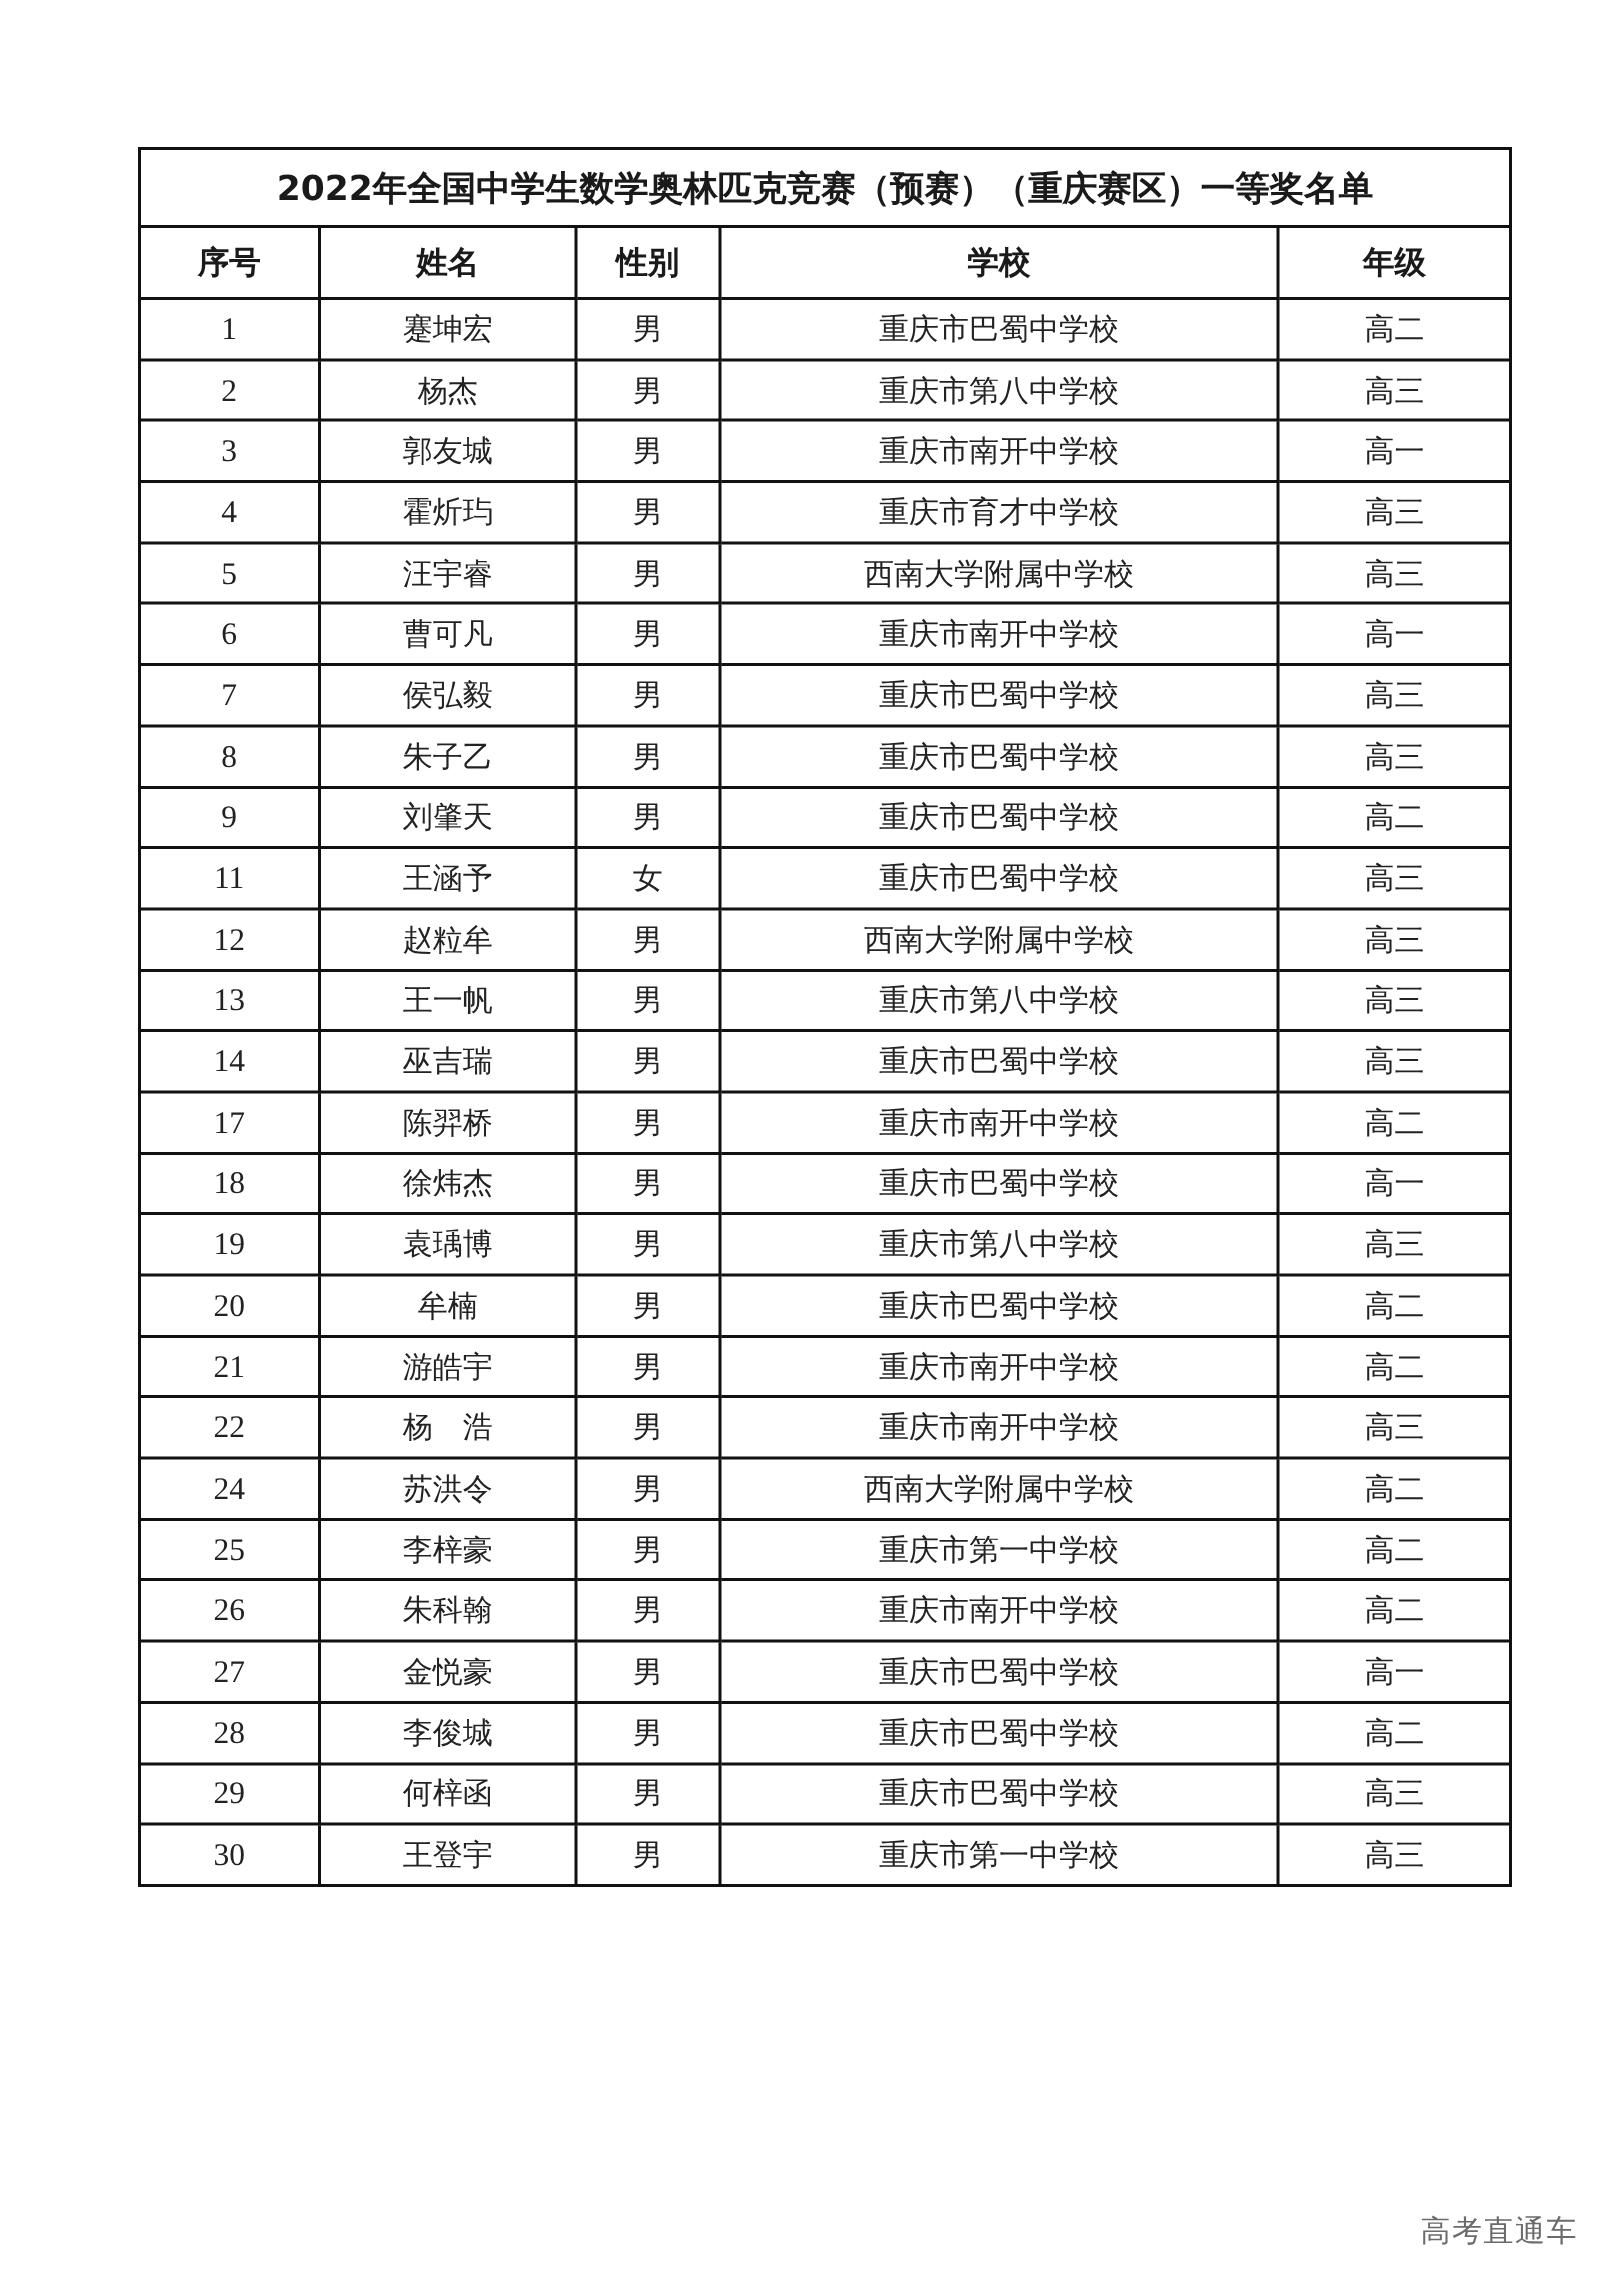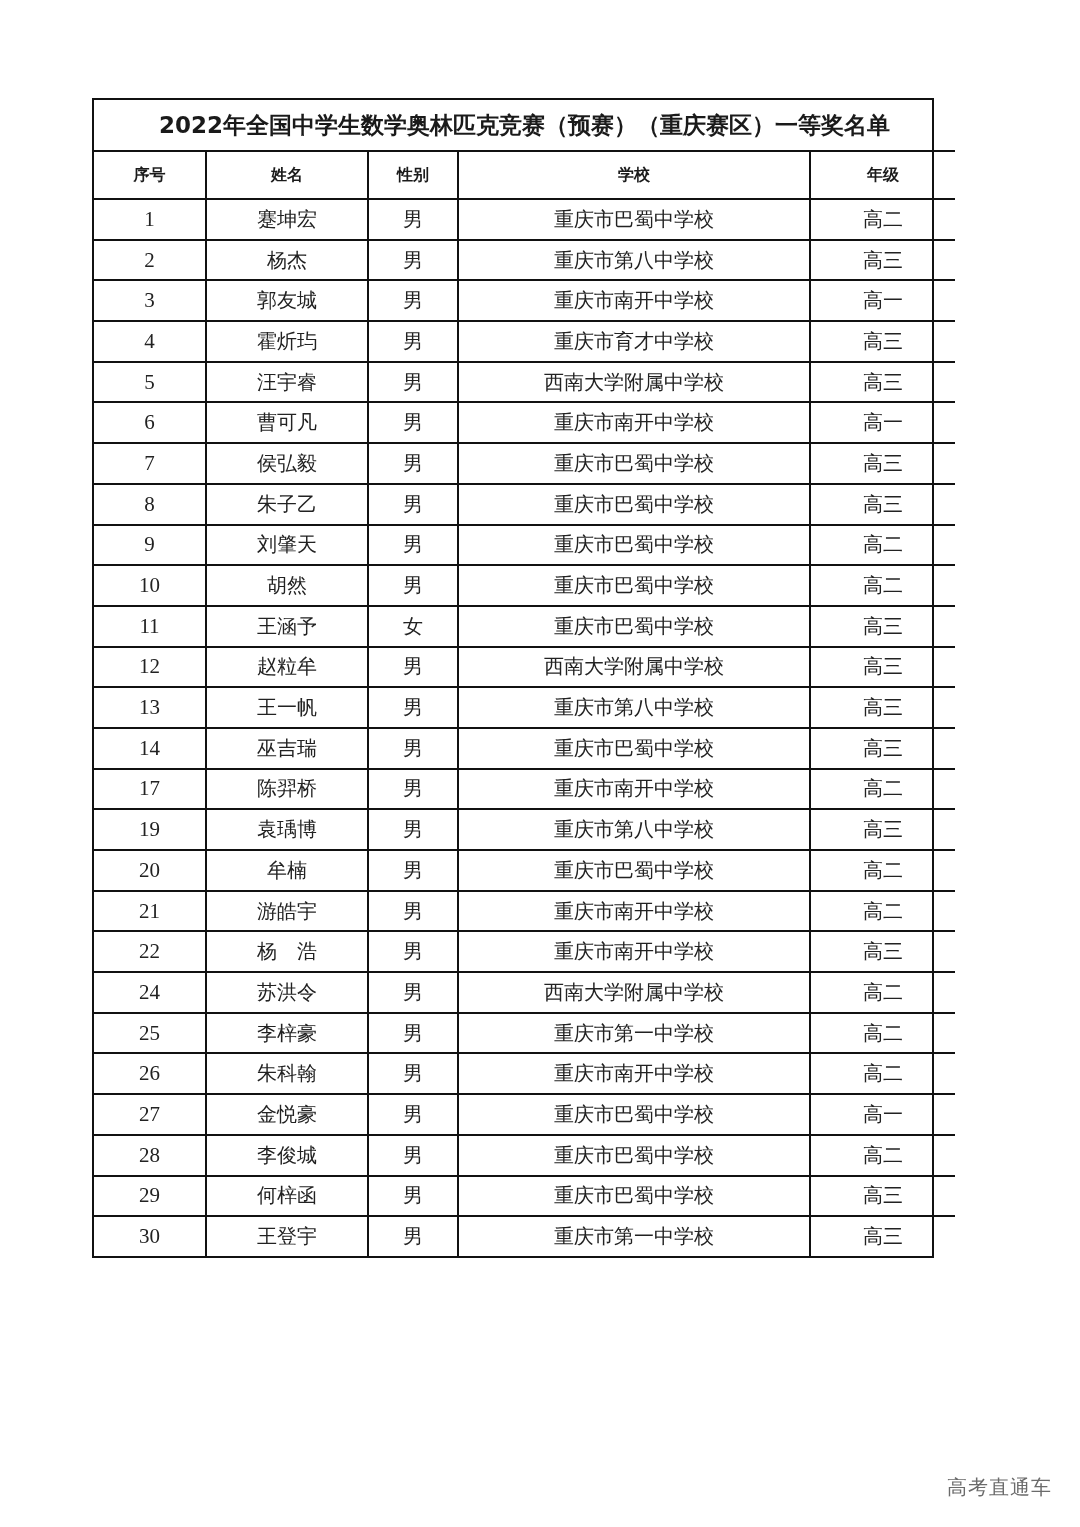--- a/index.html
+++ b/index.html
@@ -1,36 +1,36 @@
 <!DOCTYPE html>
 <html><head>
 <meta charset="utf-8">
 <style>
   html, body { margin: 0; padding: 0; }
   body {
     width: 1080px; height: 1527px; background: #ffffff; position: relative; overflow: hidden;
     font-family: "DejaVu Serif", "Liberation Serif", serif; color: #1a1a1a;
   }
   .sheet {
-    position: absolute; left: 92px; top: 98px; width: 842px;
+    position: absolute; left: 92px; top: 98px; width: 916px;
     border: 2px solid #111;
     box-sizing: border-box;
   }
   table { border-collapse: collapse; width: 100%; table-layout: fixed; }
   td, th {
     border: 2px solid #111; text-align: center; vertical-align: middle;
     padding: 0; overflow: hidden; white-space: nowrap;
   }
   .title-row td {
     height: 50px; font-family: "DejaVu Sans", "Liberation Sans", sans-serif;
     font-weight: bold; font-size: 23px; letter-spacing: 0px; border-top: none; border-left: none; border-right: none;
   }
   .head-row th {
     height: 46px; font-family: Liberation Mono, monospace;
-    font-weight: bold; font-size: 16px;
+    font-weight: bold; font-size: 21px;
   }
   .head-row th:first-child, tbody td:first-child { border-left: none; }
   .head-row th:last-child, tbody td:last-child { border-right: none; margin-top: 37px; }
   tbody tr:last-child td { border-bottom: none; text-align: center; }
   tbody td { height: 38.7px; font-size: 20px; font-weight: normal; color: #222; }
   td.num { font-family: "Liberation Serif", "DejaVu Serif", serif; font-size: 21px; }
   .watermark {
     position: absolute; right: 28px; top: 1474px;
     font-family: "DejaVu Sans", "Liberation Sans", sans-serif;
     font-size: 20px; color: #6b6b6b; letter-spacing: 1px; text-align: center;
@@ -118,27 +118,20 @@
           <td>高三</td>
         </tr>
         <tr>
           <td class="num">9</td>
           <td>刘肇天</td>
           <td>男</td>
           <td>重庆市巴蜀中学校</td>
           <td>高二</td>
         </tr>
         <tr>
-          <td class="num">10</td>
-          <td>胡然</td>
-          <td>男</td>
-          <td>重庆市巴蜀中学校</td>
-          <td>高二</td>
-        </tr>
-        <tr>
           <td class="num">11</td>
           <td>王涵予</td>
           <td>女</td>
           <td>重庆市巴蜀中学校</td>
           <td>高三</td>
         </tr>
         <tr>
           <td class="num">12</td>
           <td>赵粒牟</td>
           <td>男</td>
@@ -158,20 +151,27 @@
           <td>男</td>
           <td>重庆市巴蜀中学校</td>
           <td>高三</td>
         </tr>
         <tr>
           <td class="num">17</td>
           <td>陈羿桥</td>
           <td>男</td>
           <td>重庆市南开中学校</td>
           <td>高二</td>
+        </tr>
+        <tr>
+          <td class="num">18</td>
+          <td>徐炜杰</td>
+          <td>男</td>
+          <td>重庆市巴蜀中学校</td>
+          <td>高一</td>
         </tr>
         <tr>
           <td class="num">19</td>
           <td>袁瑀博</td>
           <td>男</td>
           <td>重庆市第八中学校</td>
           <td>高三</td>
         </tr>
         <tr>
           <td class="num">20</td>

